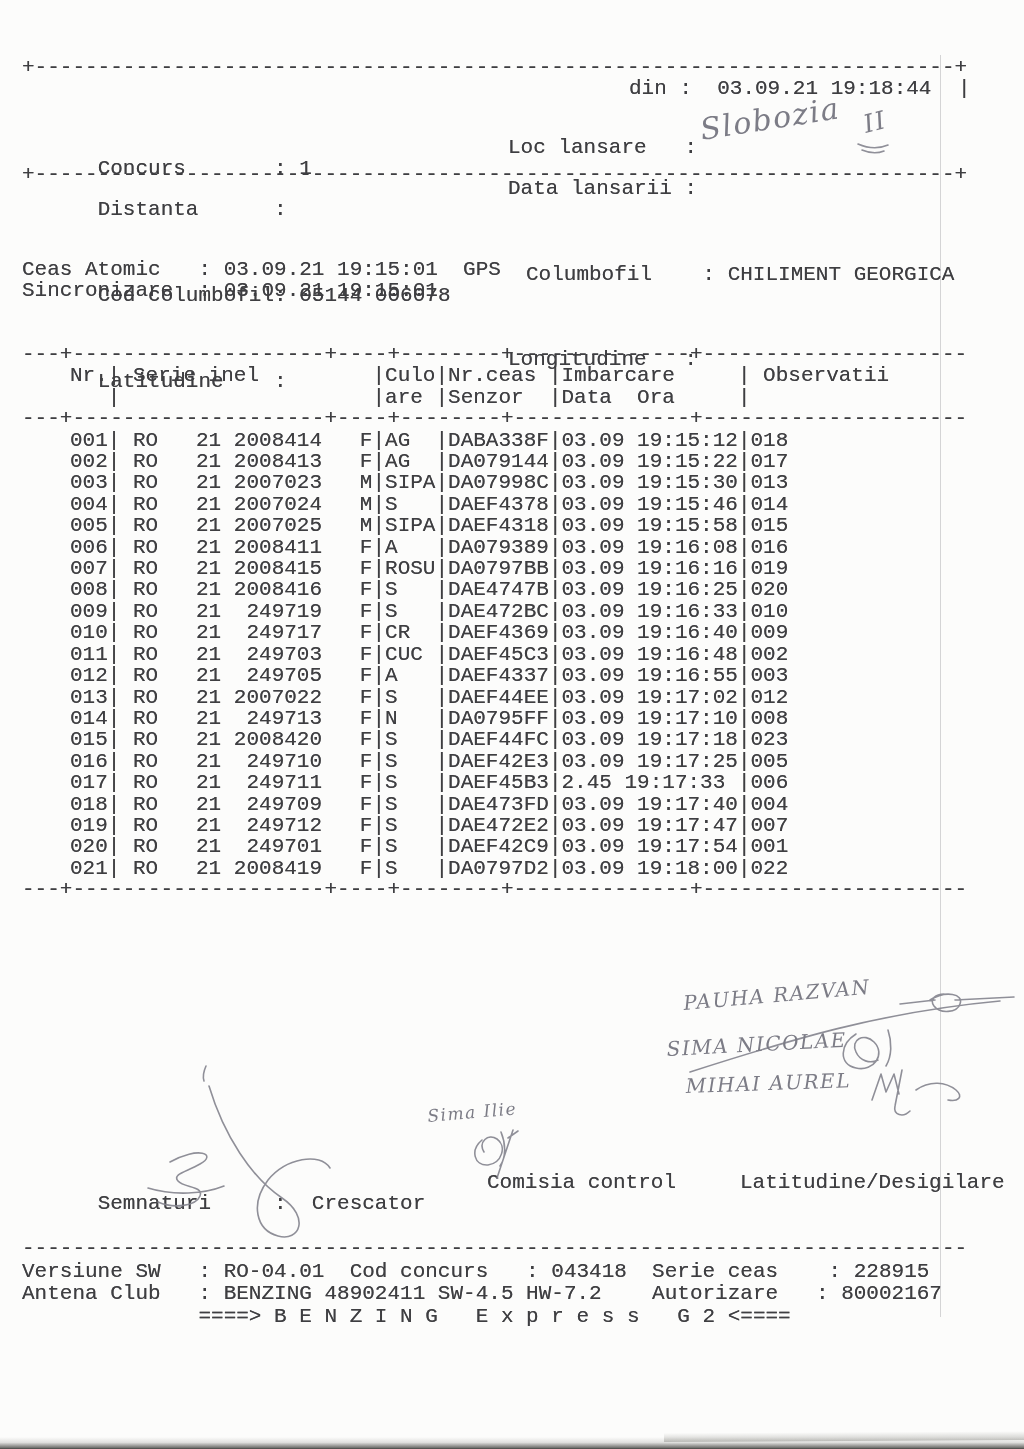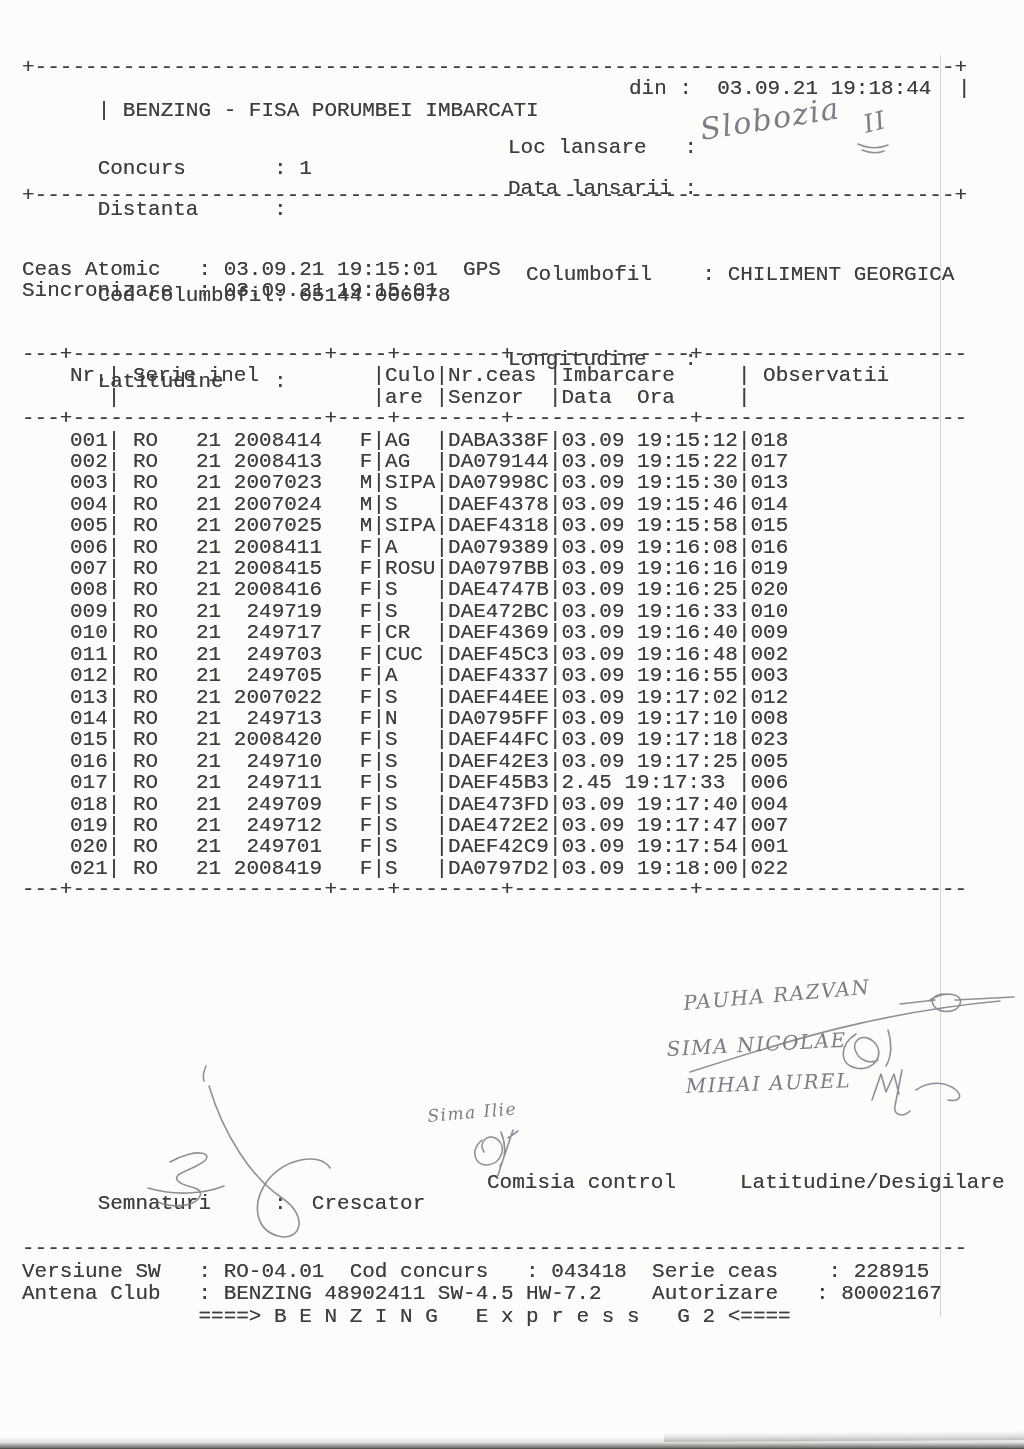--- a/index.html
+++ b/index.html
@@ -50,21 +50,20 @@
   }
 </style>
 </head>
 <body>
 
 <div id="doc">
 
   <div class="block" id="hdrbox">
     <div class="line">+-------------------------------------------------------------------------+</div>
     <div class="line">
-      <span>| BENZING - FISA PORUMBEI IMBARCATI</span>
       <span class="abs" style="left:607px">din :  03.09.21 19:18:44</span>
       <span class="abs" style="left:936px">|</span>
     </div>
     <div class="line">+-------------------------------------------------------------------------+</div>
   </div>
 
   <div class="block" id="row-concurs">
     <div class="line">
       <span>Concurs       : 1</span>
       <span class="abs" style="left:486px">Loc lansare   :</span>

